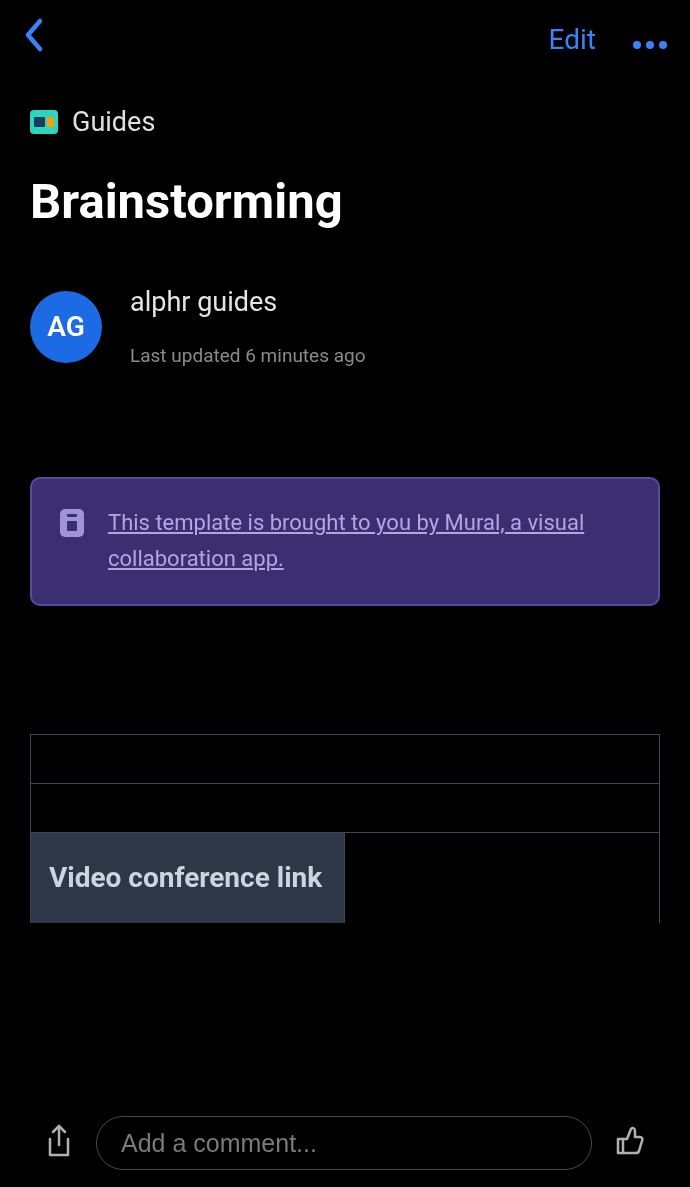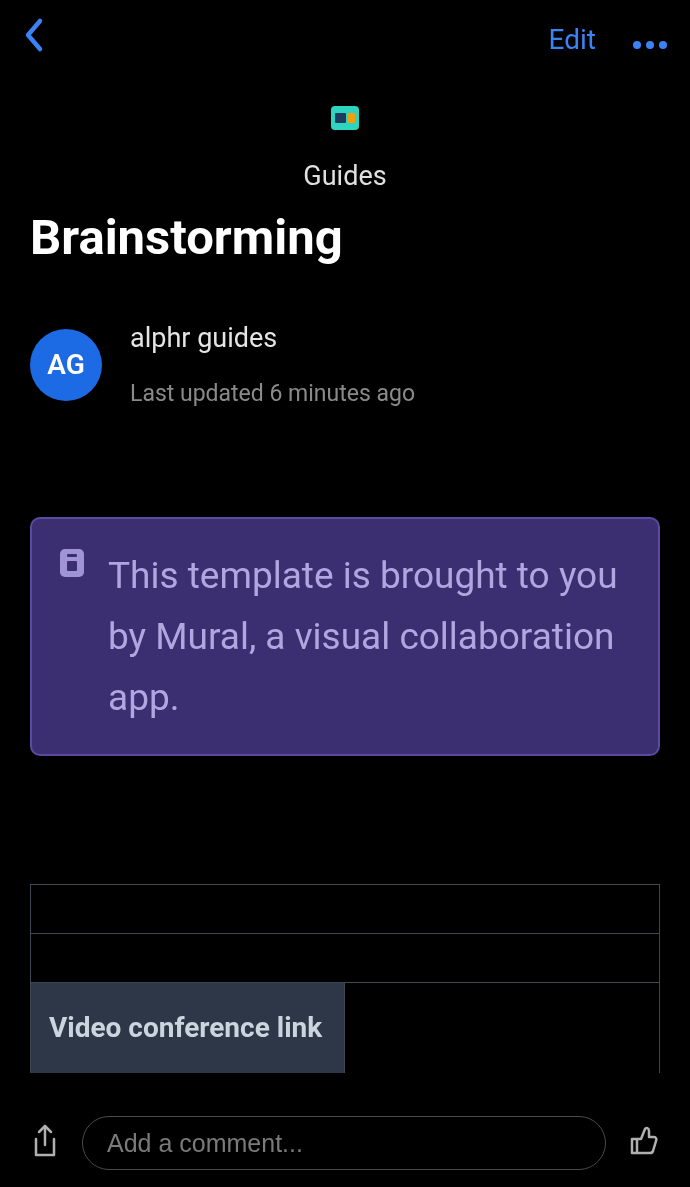--- a/index.html
+++ b/index.html
@@ -44,23 +44,22 @@
     }
     
     
     .content {
       padding: 28px 30px 0 30px;
     }
     
     .breadcrumb {
       display: flex;
       align-items: center;
-      gap: 30px;
-      margin-bottom: 17px;
-      flex-direction: column;
+      gap: 14px;
+      margin-bottom: 35px;
     }
     .breadcrumb-icon {
       width: 28px;
       height: 24px;
       background: #2dd4bf;
       border-radius: 4px;
       position: relative;
     }
     .breadcrumb-icon::before {
       content: "";
@@ -114,21 +113,21 @@
       font-weight: 600;
     }
     .author-info { display: flex; flex-direction: column; gap: 2px; }
     .author-name {
       color: #e5e5e5;
       font-size: 27px;
       font-weight: 400;
     }
     .author-updated {
       color: #8a8a8a;
-      font-size: 23px;
+      font-size: 19px;
       font-weight: 400;
       margin-top: 24px;
     }
     
     .callout {
       background: #3b2f72;
       border: 2px solid #5b4a9e;
       border-radius: 10px;
       padding: 26px 28px;
       display: flex;
@@ -159,23 +158,24 @@
       position: absolute;
       top: 12px;
       left: 7px;
       width: 10px;
       height: 10px;
       background: #3b2f72;
       border-radius: 1px;
     }
     .callout-text {
       color: #b0a7e0;
-      font-size: 37px;
+      font-size: 22px;
       line-height: 1.65;
       font-weight: 400;
+      text-decoration: underline;
     }
     
     .info-table {
       border: 1px solid #3f4654;
       border-bottom: none;
       width: 100%;
     }
     .table-row {
       display: flex;
       border-bottom: 1px solid #3f4654;
@@ -201,21 +201,21 @@
     
     
     .bottom-bar {
       position: absolute;
       bottom: 0;
       left: 0;
       right: 0;
       height: 88px;
       display: flex;
       align-items: center;
-      padding: 0 30px;
+      padding: 0 44px;
       gap: 22px;
       background: #000000;
     }
     .share-icon {
       color: #b0b0b0;
       cursor: pointer;
     }
     .thumbs-icon {
       color: #b0b0b0;
       cursor: pointer;

